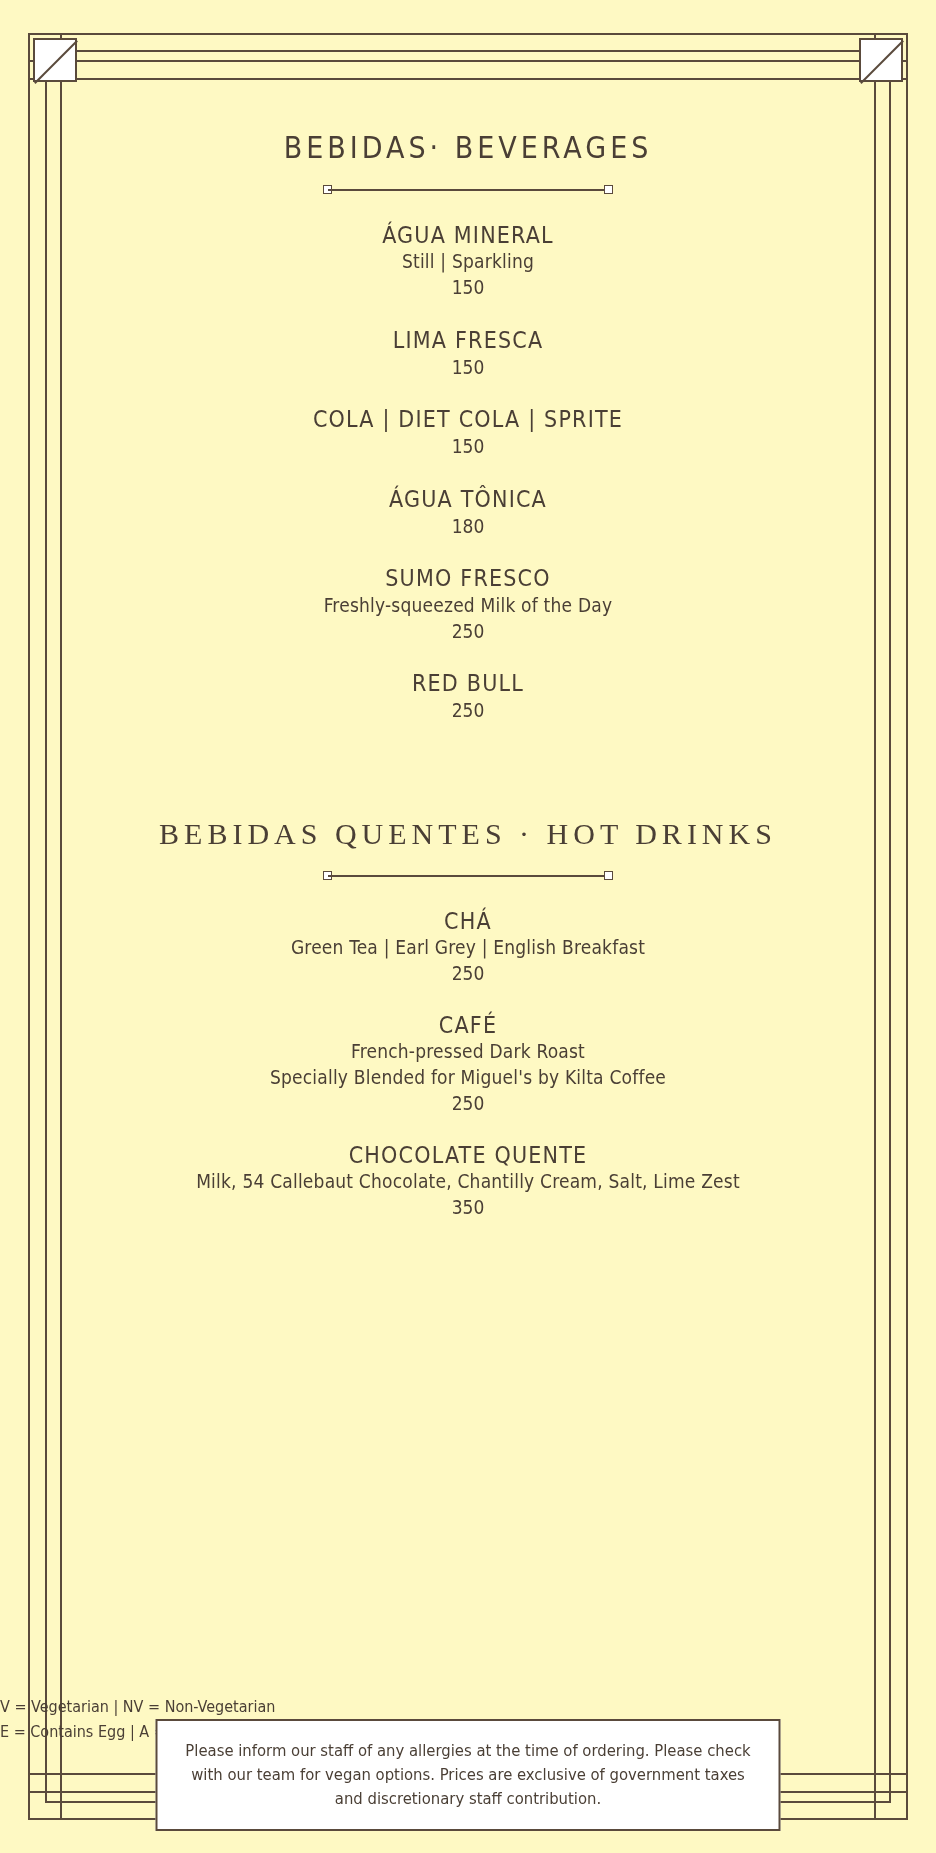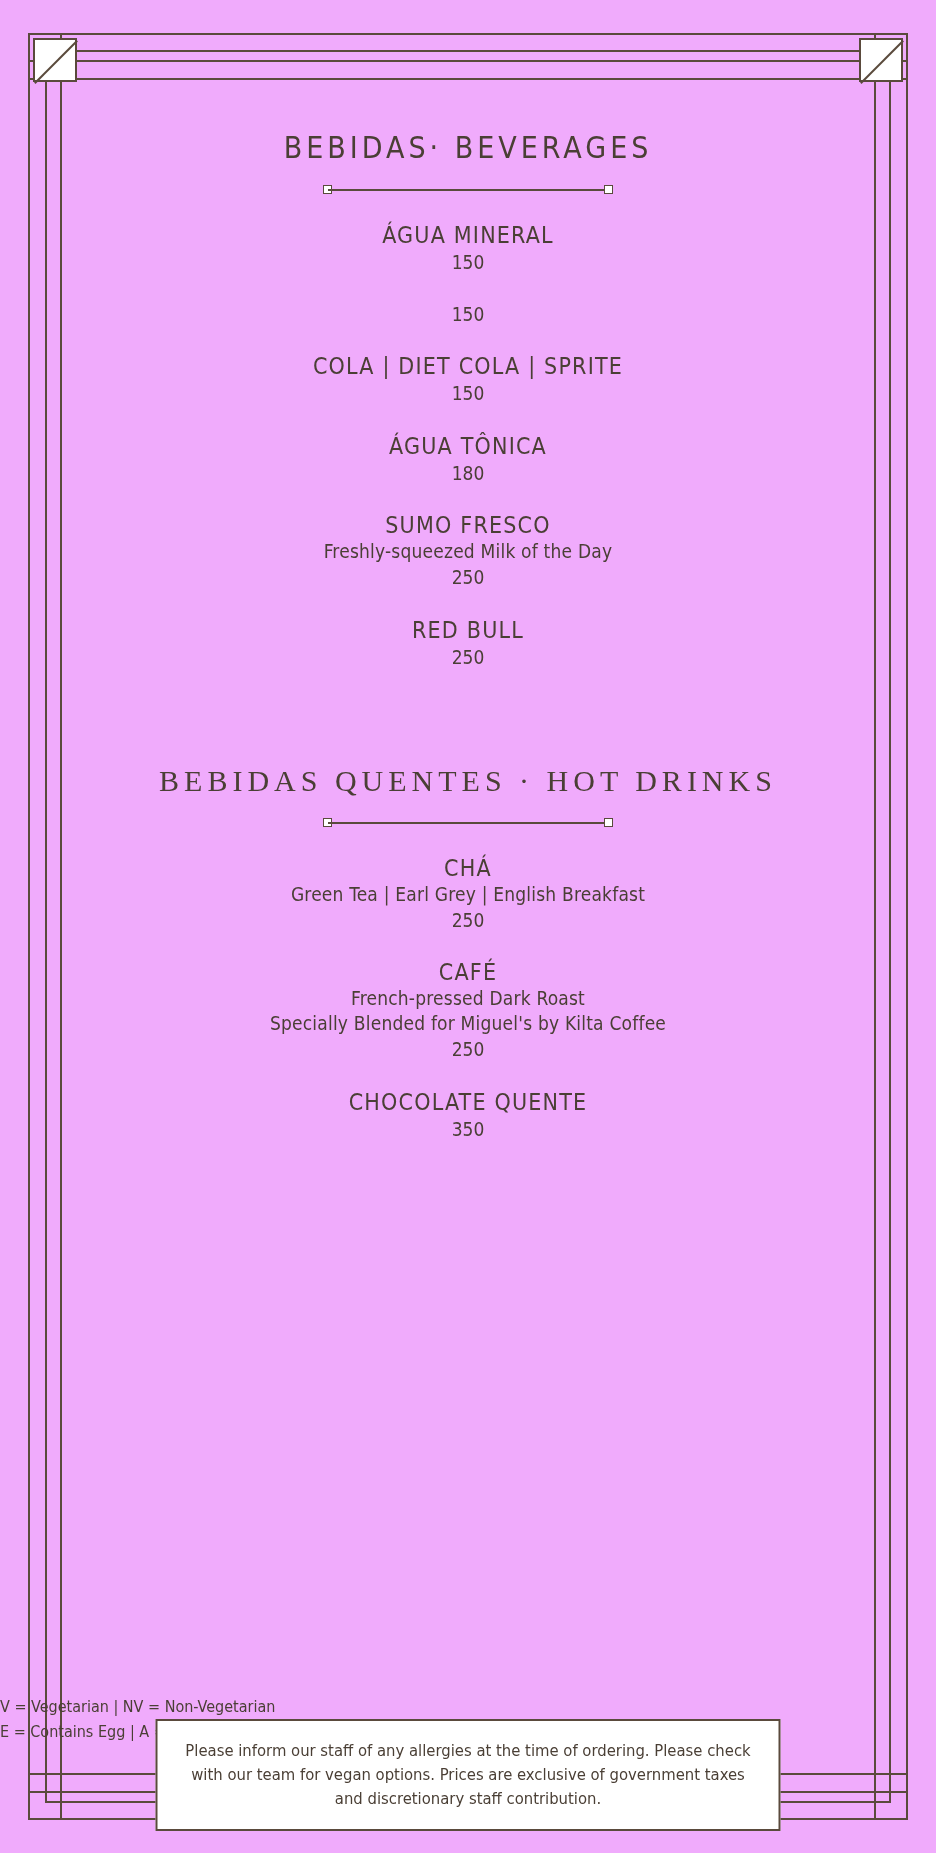--- a/index.html
+++ b/index.html
@@ -12,21 +12,21 @@
     width: 936px;
     height: 1853px;
     position: relative;
     font-family: "Liberation Sans", sans-serif;
     color: #4a3f35;
   }
 
   .page {
     position: absolute;
     inset: 0;
-    background: #f0abfc;
+    background: #fef9c3;
   }
 
   
   .frame-outer {
     position: absolute;
     left: 28px; top: 33px; right: 28px; bottom: 33px;
     border: 2px solid #5a4a3c;
   }
   .frame-inner {
     position: absolute;
@@ -202,24 +202,26 @@
 
     <h1 class="section-title first">BEBIDAS· BEVERAGES</h1>
     <div class="rule">
       <span class="sq left"></span>
       <span class="line"></span>
       <span class="sq right"></span>
     </div>
 
     <div class="item">
       <div class="item-name">ÁGUA MINERAL</div>
+      <div class="item-desc">Still | Sparkling</div>
       <div class="item-price">150</div>
     </div>
 
     <div class="item">
+      <div class="item-name">LIMA FRESCA</div>
       <div class="item-price">150</div>
     </div>
 
     <div class="item">
       <div class="item-name">COLA | DIET COLA | SPRITE</div>
       <div class="item-price">150</div>
     </div>
 
     <div class="item">
       <div class="item-name">ÁGUA TÔNICA</div>
@@ -252,20 +254,21 @@
 
     <div class="item">
       <div class="item-name">CAFÉ</div>
       <div class="item-desc multiline" style="white-space: pre-line;">French-pressed Dark Roast
 Specially Blended for Miguel's by Kilta Coffee</div>
       <div class="item-price">250</div>
     </div>
 
     <div class="item">
       <div class="item-name">CHOCOLATE QUENTE</div>
+      <div class="item-desc">Milk, 54 Callebaut Chocolate, Chantilly Cream, Salt, Lime Zest</div>
       <div class="item-price">350</div>
     </div>
 
   </div>
 
   <div class="legend">
     <div>V = Vegetarian | NV = Non-Vegetarian</div>
     <div>E = Contains Egg | A = Contains Alcohol | G = Contains Gelatin</div>
   </div>
 

